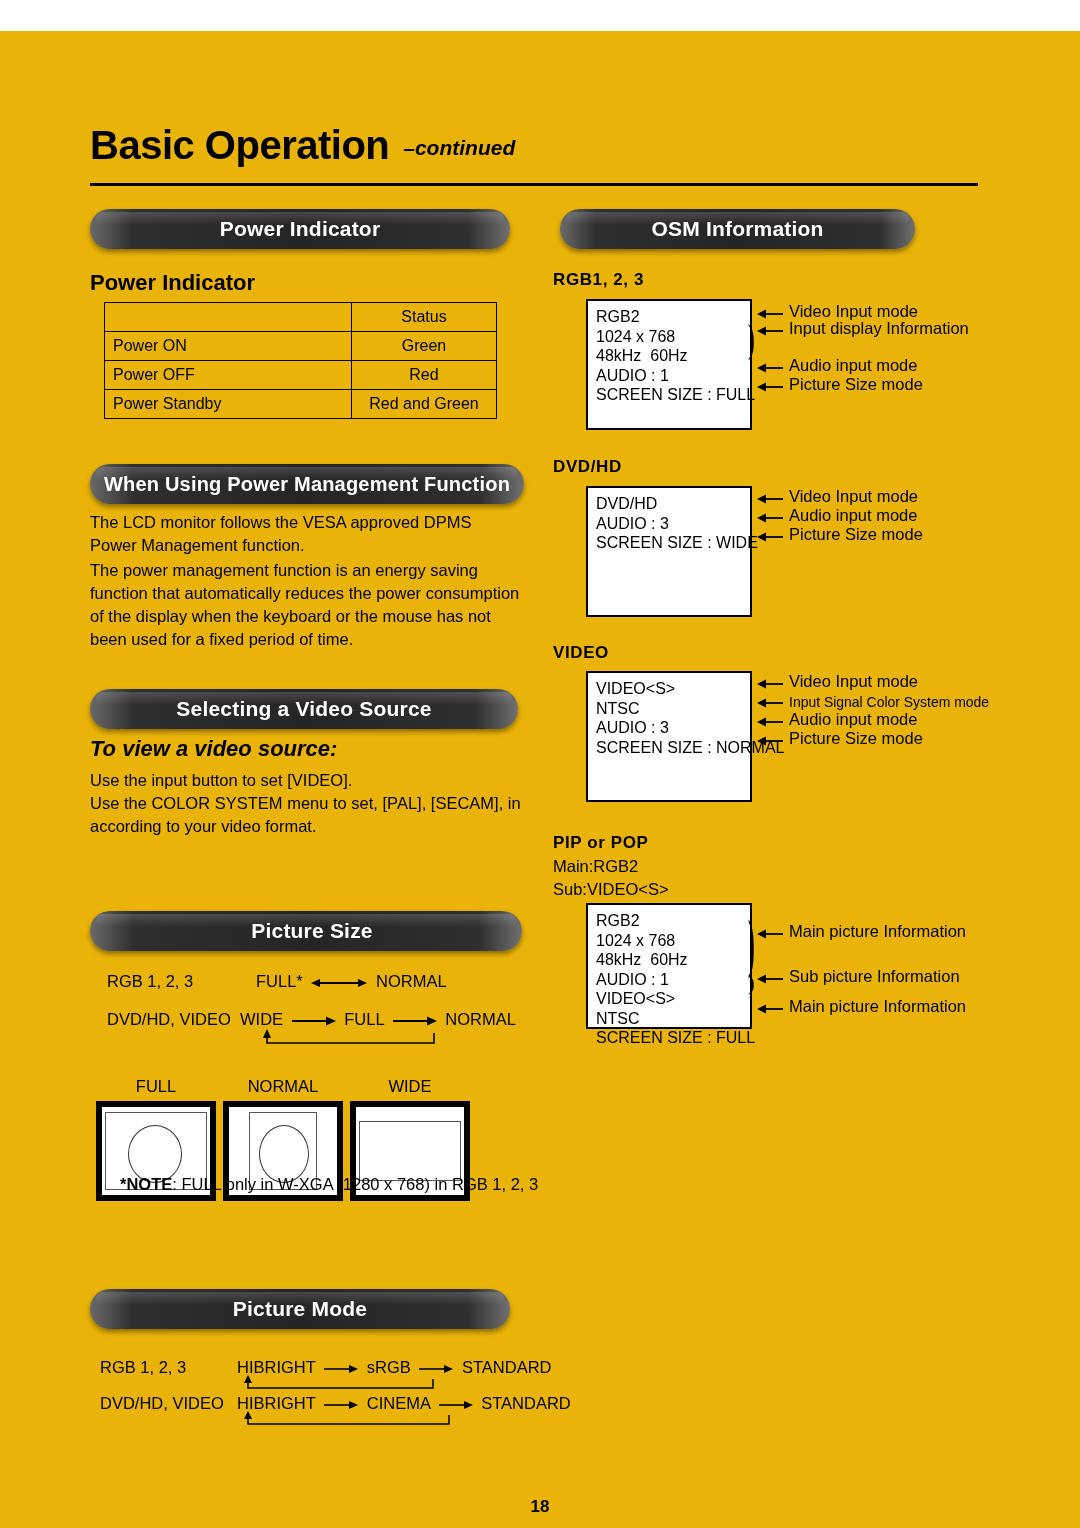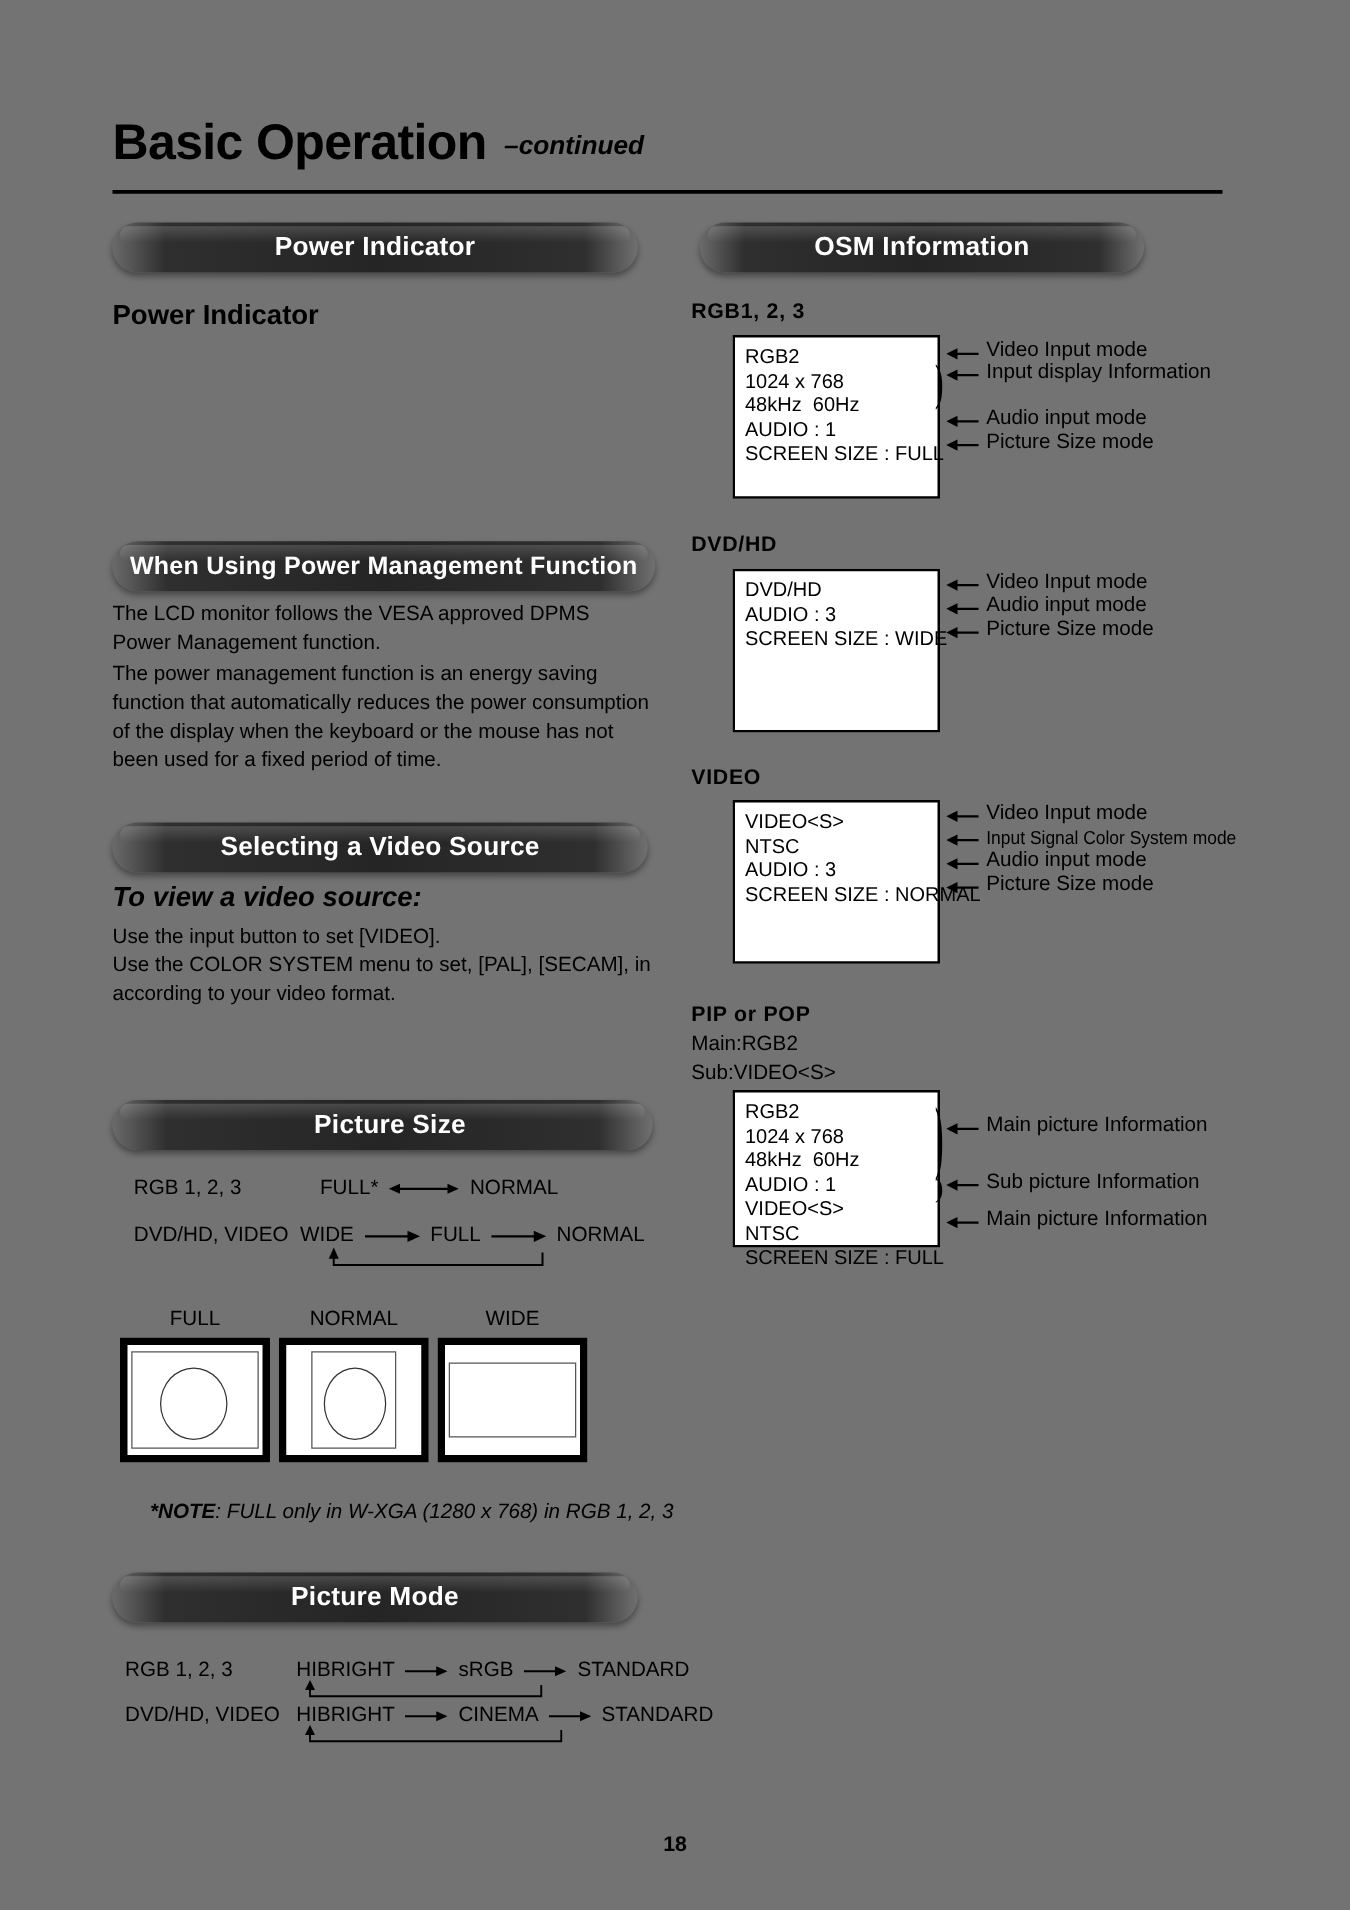--- a/index.html
+++ b/index.html
@@ -2,21 +2,21 @@
 <html><head>
 <meta charset="utf-8">
 <style>
   html,body{margin:0;padding:0;background:#ffffff;}
   body{
     width:1080px; height:1528px; position:relative;
     font-family:"Liberation Sans", sans-serif;
     color:#000;
     -webkit-font-smoothing:antialiased;
   }
-  .page{position:absolute; inset:0; background:#737373;}
+  .page{position:absolute; inset:0; background:#eab308;margin-top:31px;}
 
   
   .title-wrap{position:absolute; left:90px; top:92px; width:900px; height:60px;}
   .title-main{
     font-size:40px; font-weight:bold; letter-spacing:-0.5px;
     display:inline-block; vertical-align:baseline;
   }
   .title-cont{
     font-size:21px; font-style:italic; font-weight:bold;
     display:inline-block; margin-left:14px; vertical-align:baseline;
@@ -89,20 +89,40 @@
     <span class="title-main">Basic Operation</span><span class="title-cont">–continued</span>
   </div>
   <div class="title-rule"></div>
 
   <div class="pill" style="left:90px; top:178px; width:420px;">
     <span>Power Indicator</span>
   </div>
 
   <div class="sub-head" style="left:90px; top:239px;">Power Indicator</div>
 
+  <table class="ptable" style="left:104px; top:271px;">
+    <tbody>
+        <tr>
+      <td class="c1"></td>
+      <td class="c2">Status</td>
+    </tr>
+    <tr>
+      <td class="c1">Power ON</td>
+      <td class="c2">Green</td>
+    </tr>
+    <tr>
+      <td class="c1">Power OFF</td>
+      <td class="c2">Red</td>
+    </tr>
+    <tr>
+      <td class="c1">Power Standby</td>
+      <td class="c2">Red and Green</td>
+    </tr>
+  </tbody>
+    </table>
 
   <div class="pill" style="left:90px; top:433px; width:434px; font-size:20px;">
     <span>When Using Power Management Function</span>
   </div>
 
   <div class="body-txt" style="left:90px; top:480px; width:430px;">The LCD monitor follows the VESA approved DPMS Power Management function.</div>
   <div class="body-txt" style="left:90px; top:528px; width:430px;">The power management function is an energy saving function that automatically reduces the power consumption of the display when the keyboard or the mouse has not been used for a fixed period of time.</div>
 
   <div class="pill" style="left:90px; top:658px; width:428px;">
     <span>Selecting a Video Source</span>
@@ -157,21 +177,21 @@
   <div class="mon" style="left:223px; top:1070px; width:108px; height:88px;">
     <div class="inner" style="left:20px; top:5px; right:20px; bottom:5px;"></div>
     <div class="oval" style="left:30px; top:18px; width:48px; height:56px;"></div>
   </div>
 
   <div class="mon-cap" style="left:350px; top:1046px; width:120px;">WIDE</div>
   <div class="mon" style="left:350px; top:1070px; width:108px; height:88px;">
     <div class="inner" style="left:3px; top:14px; right:3px; bottom:14px;"></div>
   </div>
 
-  <div class="note" style="left:120px; top:1200px;font-style:italic;">
+  <div class="note" style="left:120px; top:1144px;">
     <b>*NOTE</b><span>: FULL only in W-XGA (1280 x 768) in RGB 1, 2, 3</span>
   </div>
 
   <div class="pill" style="left:90px; top:1258px; width:420px;">
     <span>Picture Mode</span>
   </div>
 
   <div class="chain-lbl" style="left:100px; top:1327px;">RGB 1, 2, 3</div>
   <div class="chain" style="left:237px; top:1327px;">
     <span>HIBRIGHT</span>

